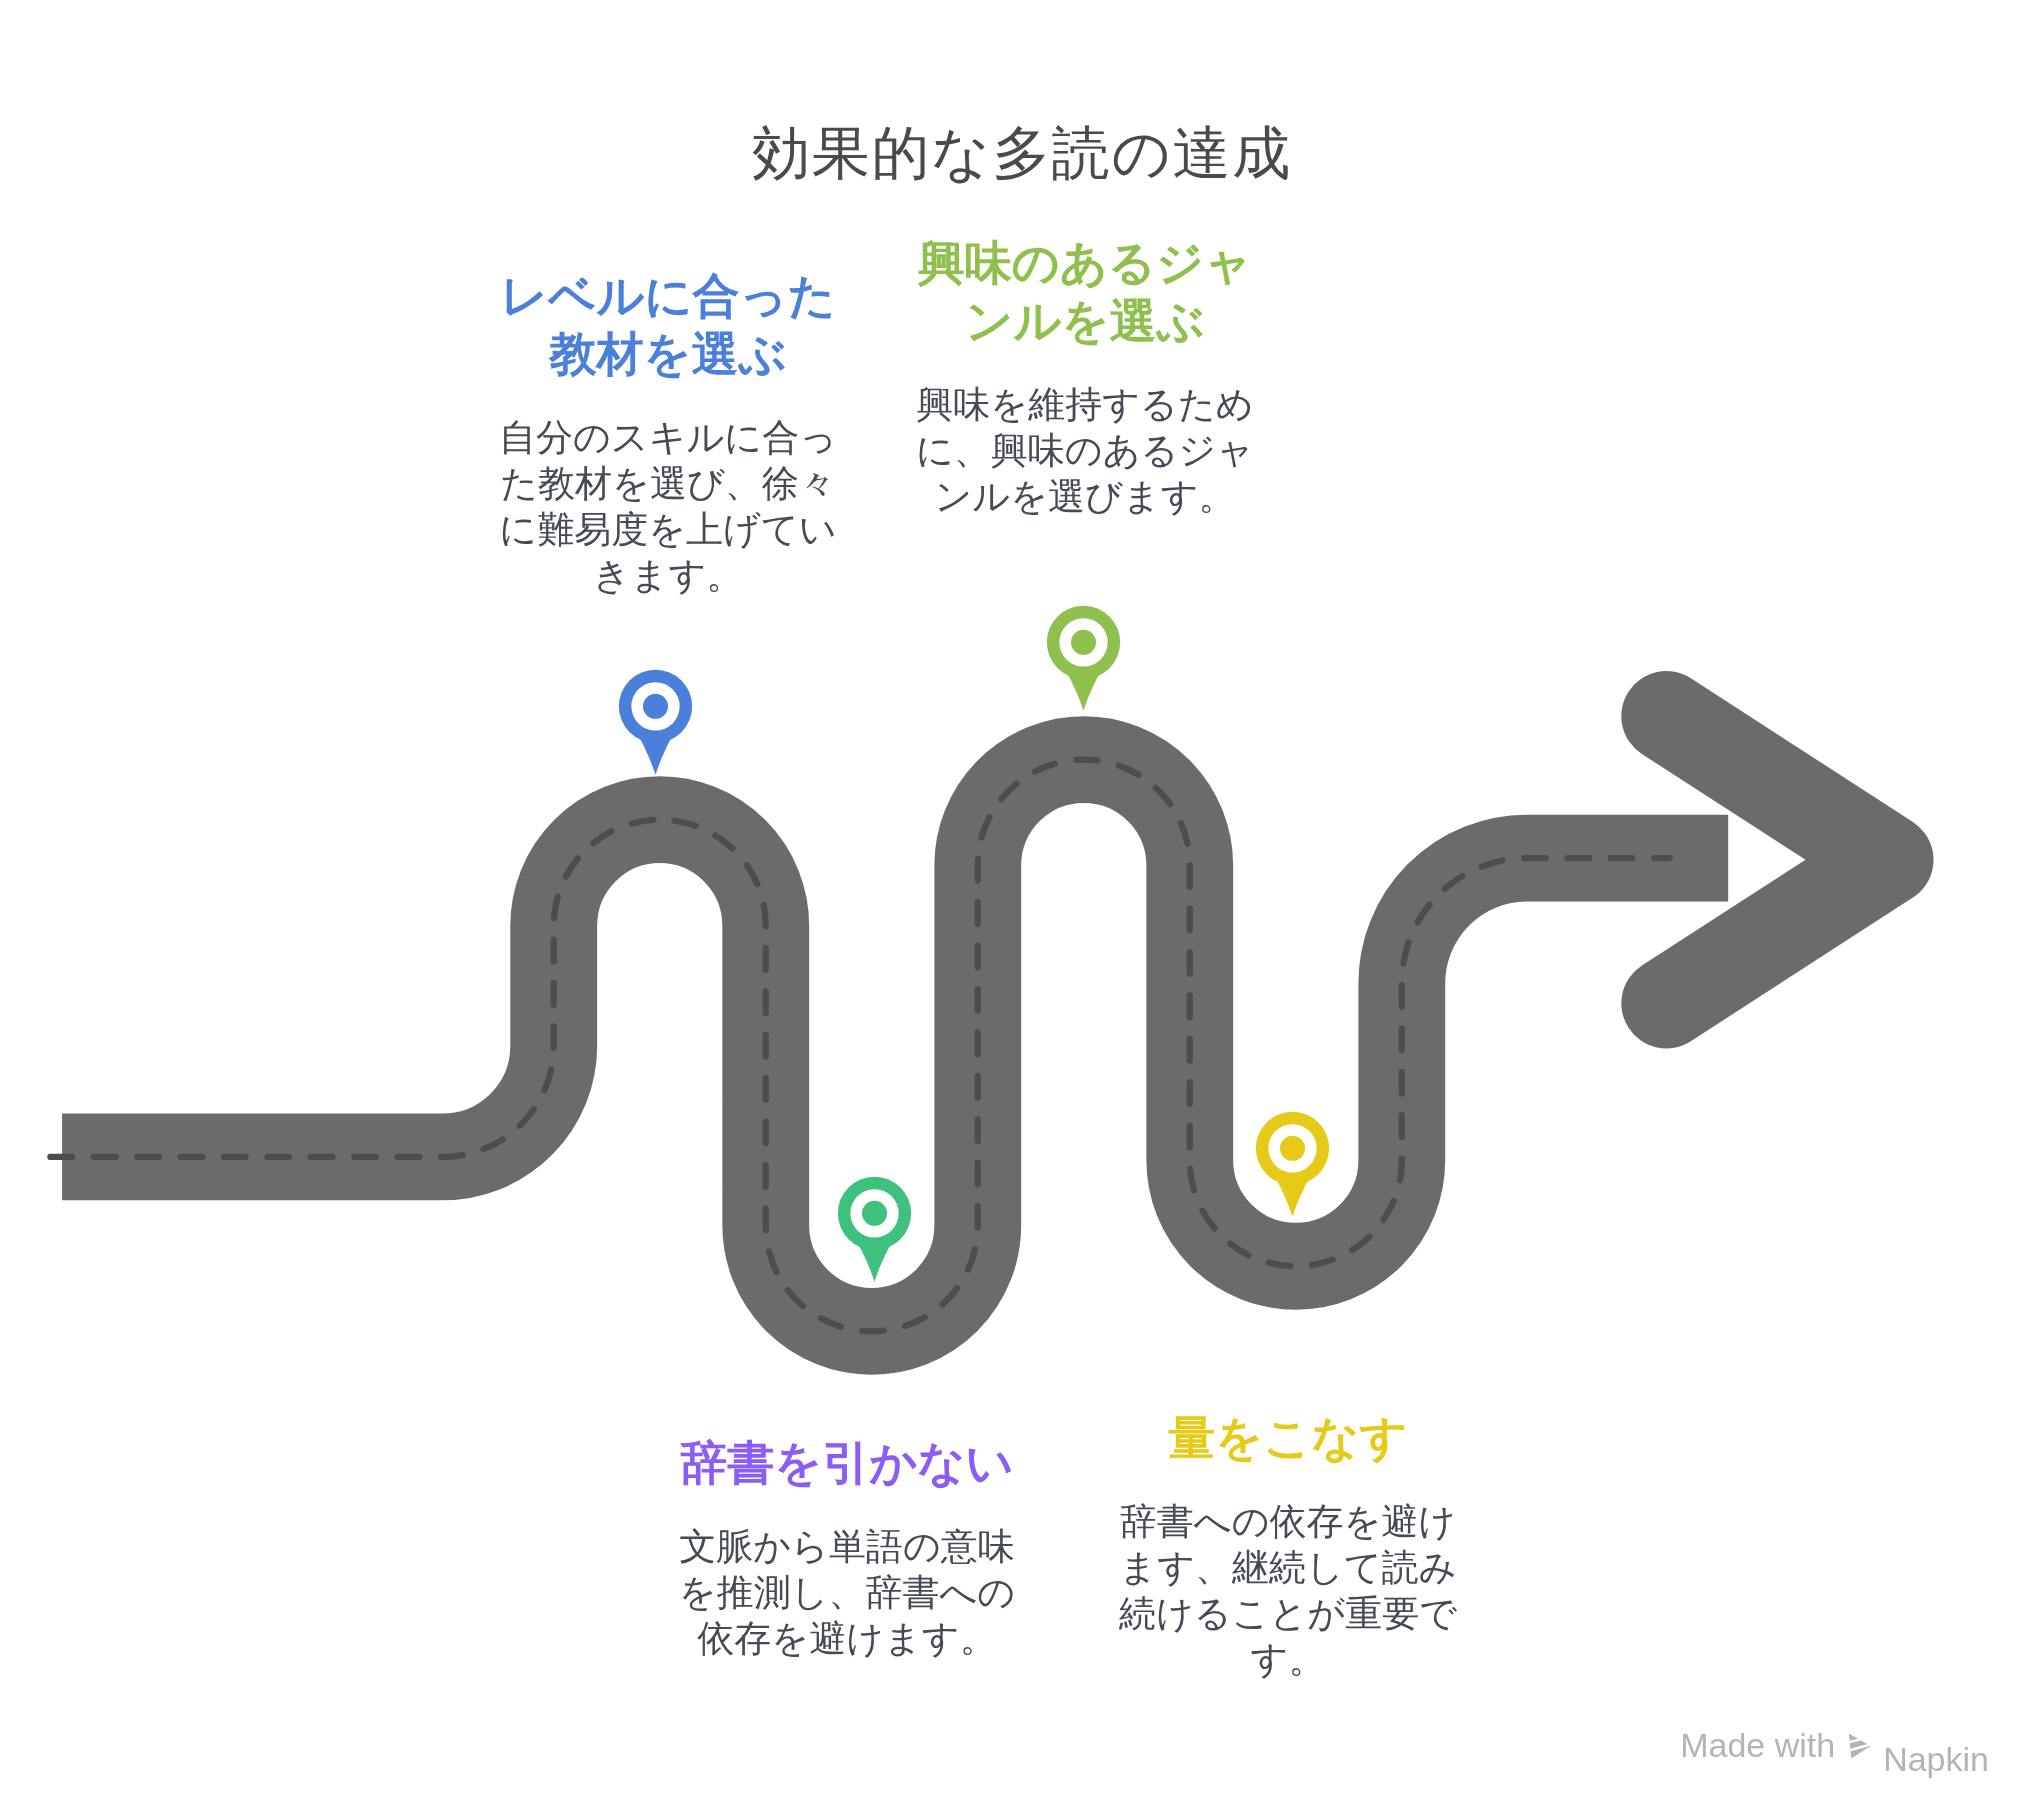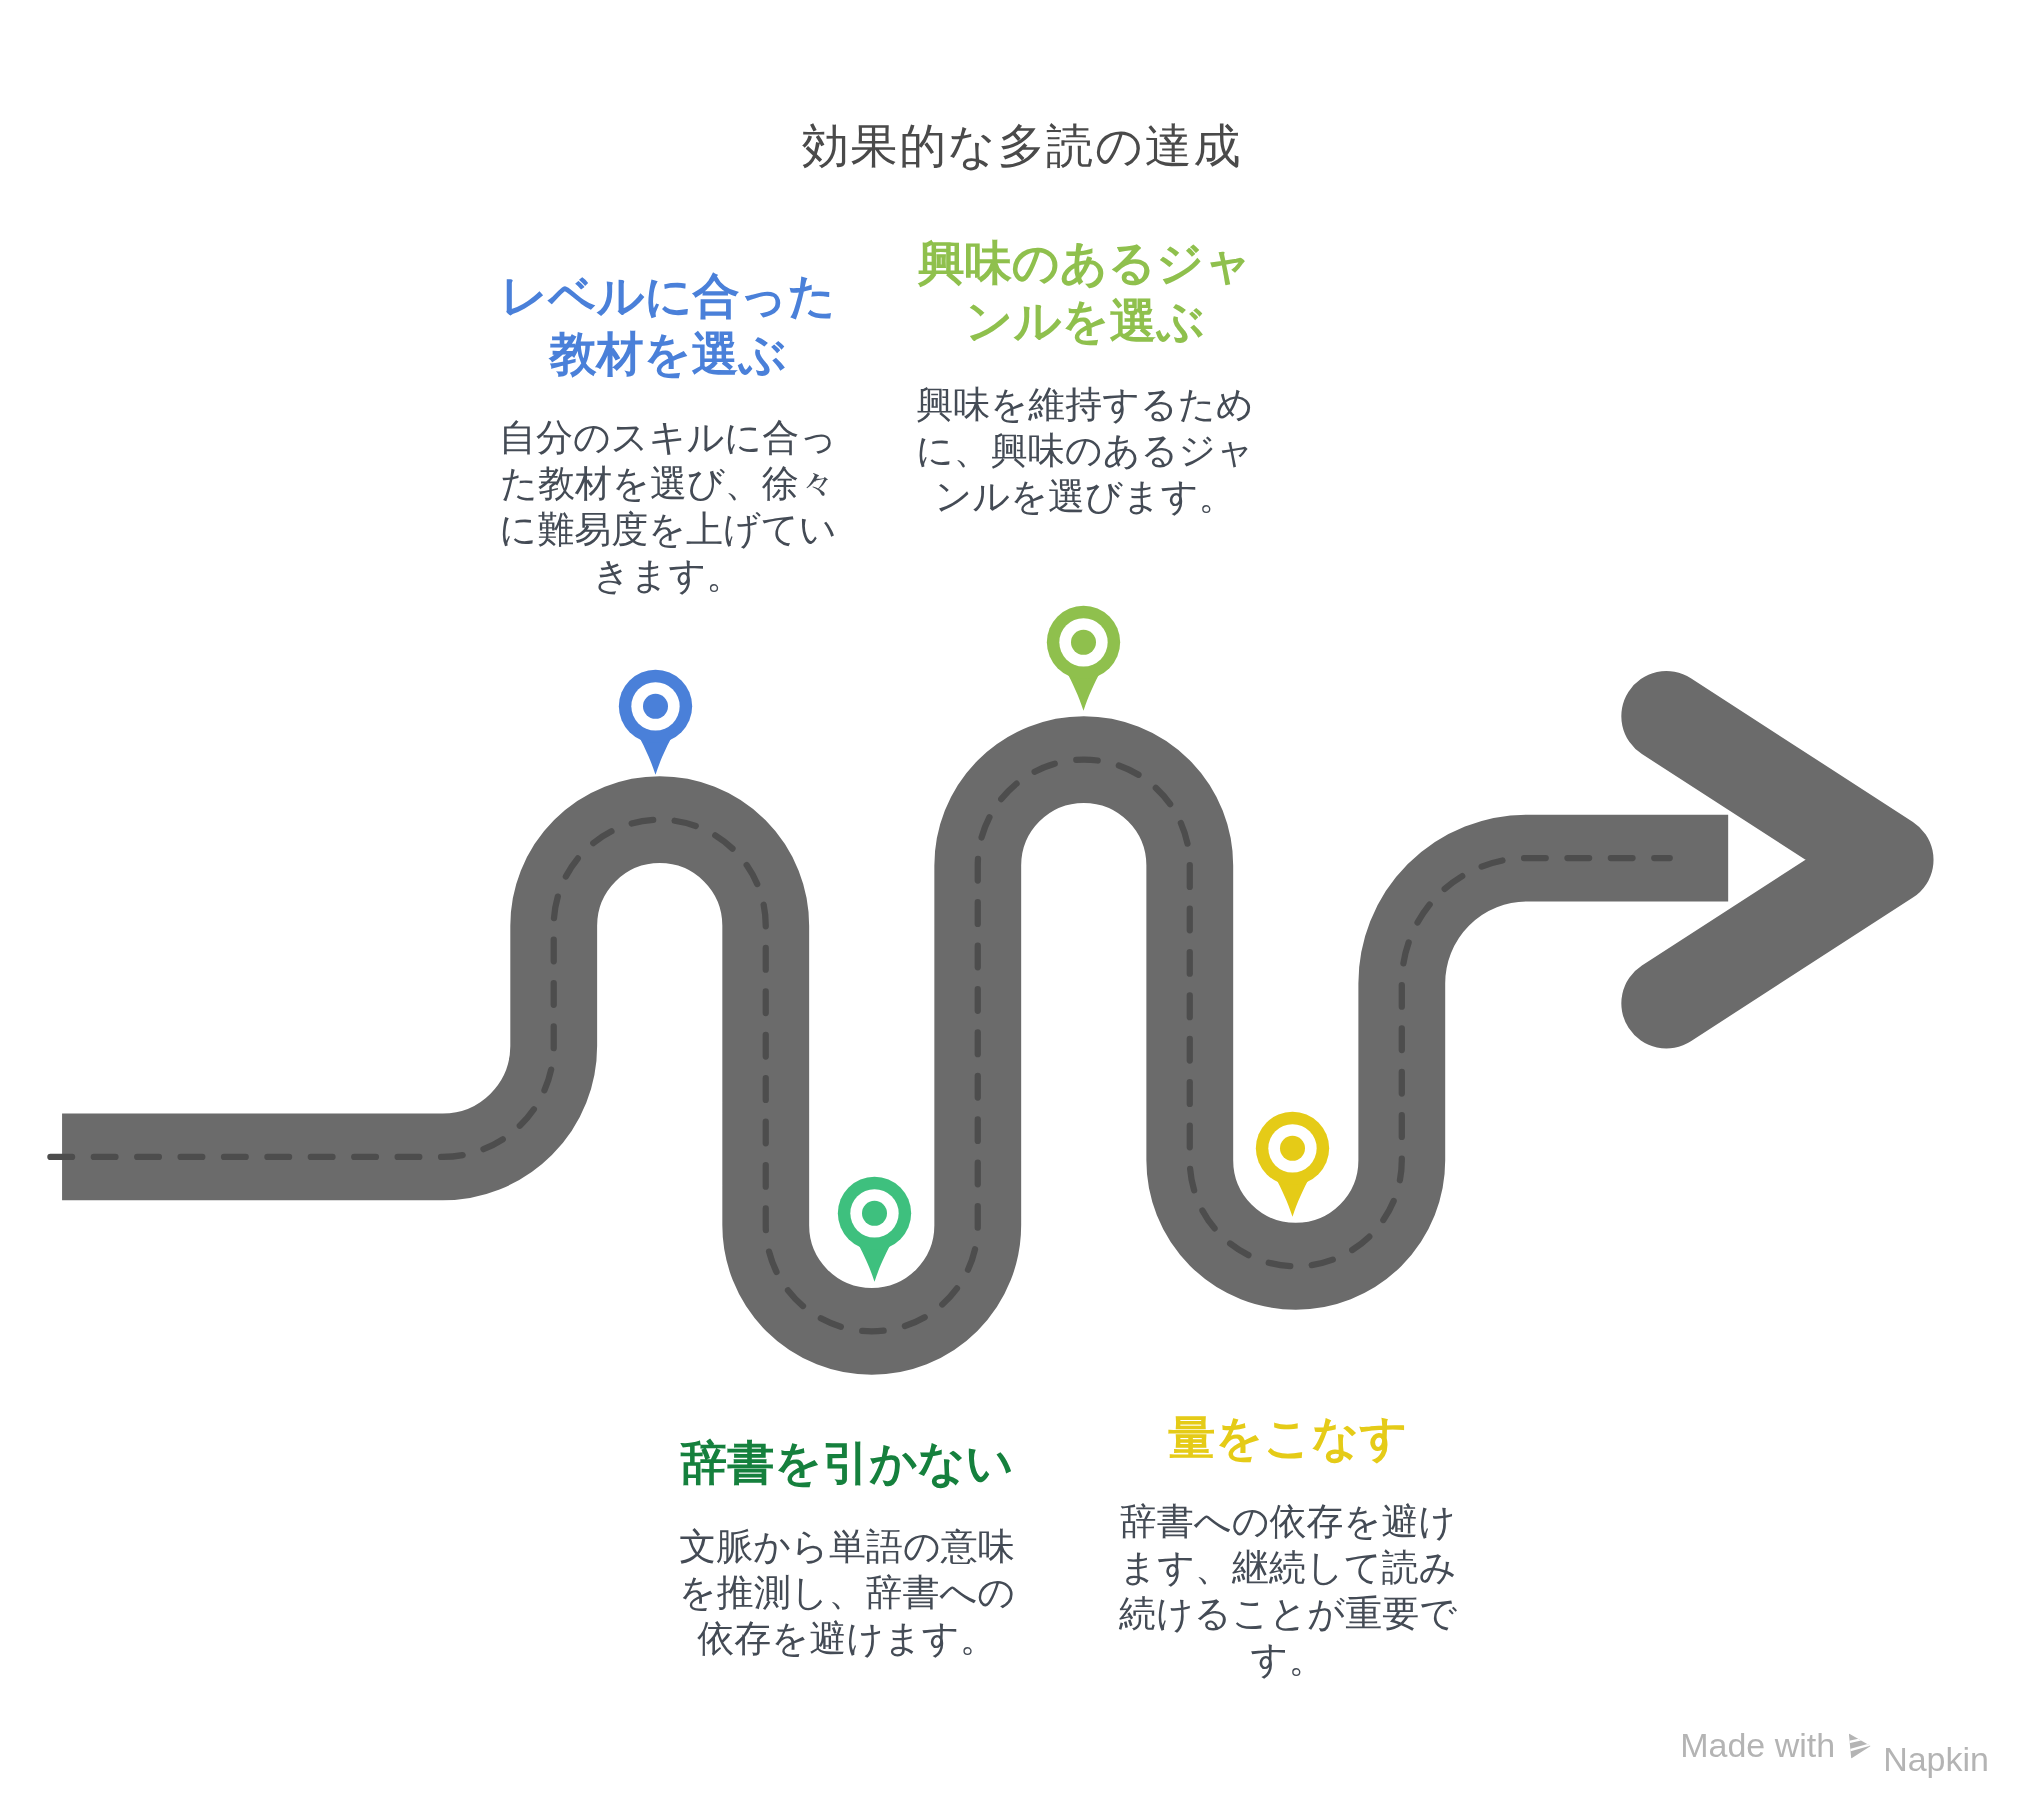--- a/index.html
+++ b/index.html
@@ -16,21 +16,21 @@
     left: 0; top: 0;
     width: 2044px; height: 1803px;
     display: block;
   }
   .page-title {
     position: absolute;
     left: 0; right: 0;
     top: 115px;
     margin: 0;
     text-align: center;
-    font-size: 47px;
+    font-size: 58px;
     font-weight: 400;
     letter-spacing: 1.7px;
   }
   .step {
     position: absolute;
     width: 384px;
     text-align: center;
   }
   .step-heading {
     font-size: 47px;
@@ -94,21 +94,21 @@
     <div class="step-desc" style="color: rgb(68, 75, 85);">興味を維持するために、興味のあるジャンルを選びます。</div>
   </div>
 
   <div class="step" id="step-1">
     <div class="step-heading" style="color: rgb(74, 128, 217);">レベルに合った
 教材を選ぶ</div>
     <div class="step-desc" style="color: rgb(68, 75, 85);">自分のスキルに合った教材を選び、徐々に難易度を上げていきます。</div>
   </div>
 
   <div class="step" id="step-3">
-    <div class="step-heading" style="color: #15803d;">辞書を引かない</div>
+    <div class="step-heading" style="color: #8b5cf6;">辞書を引かない</div>
     <div class="step-desc" style="color: rgb(68, 75, 85);">文脈から単語の意味を推測し、辞書への依存を避けます。</div>
   </div>
 
   <div class="step" id="step-4">
     <div class="step-heading" style="color: rgb(229, 203, 23);">量をこなす</div>
     <div class="step-desc" style="color: rgb(68, 75, 85);">辞書への依存を避けます、継続して読み続けることが重要です。</div>
   </div>
 
   <div class="pin" id="pin-1" style="color: rgb(74, 128, 217);">
     <svg viewBox="0 0 92 132" aria-hidden="true">

